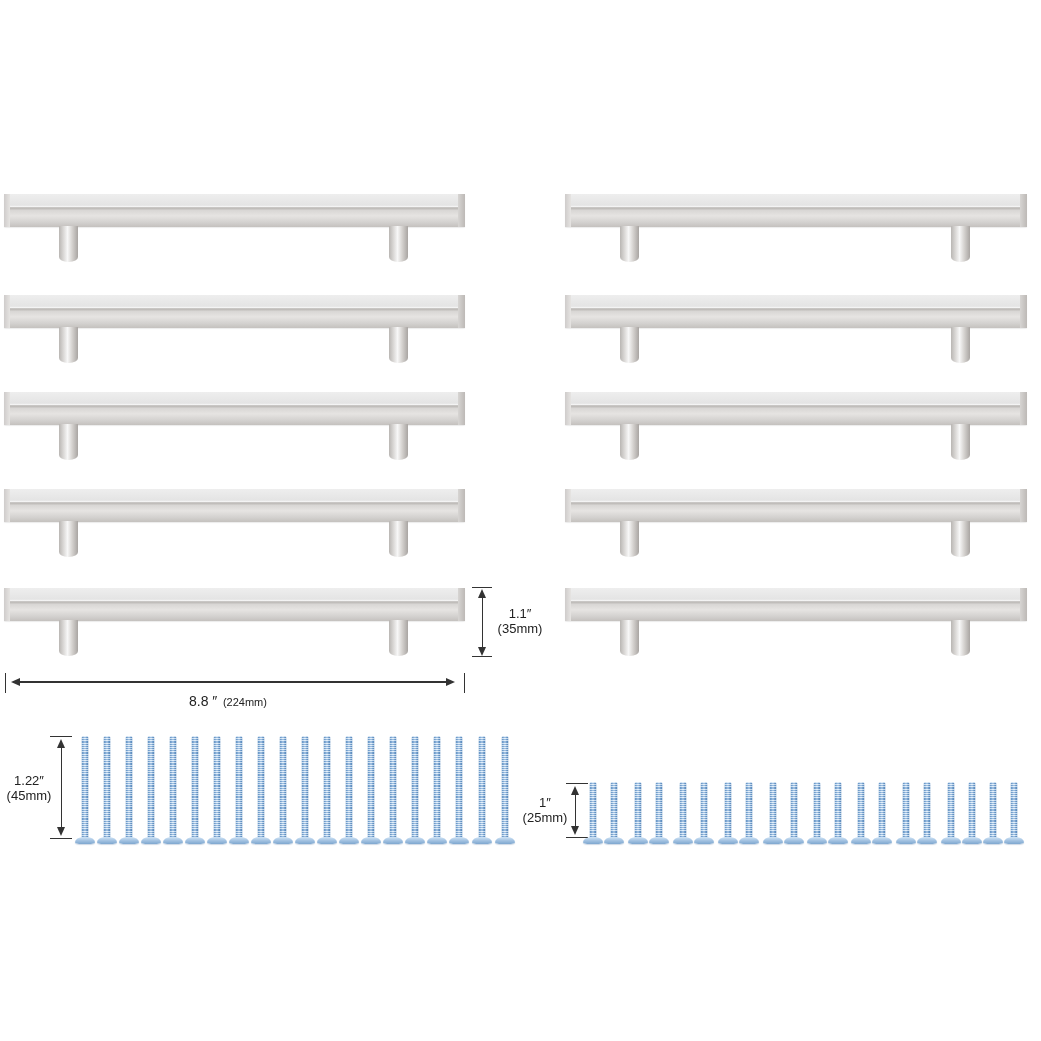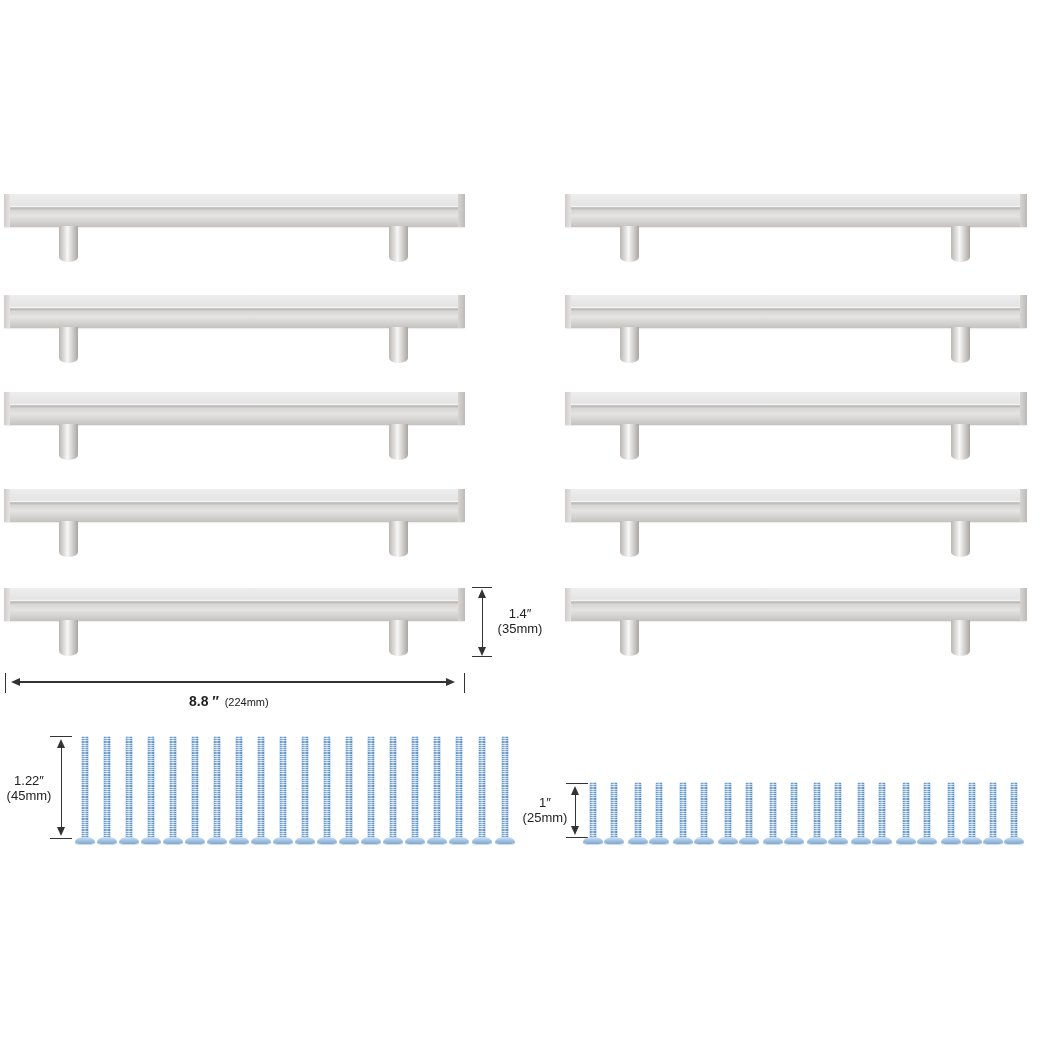--- a/index.html
+++ b/index.html
@@ -127,33 +127,33 @@
     </div>
 
   <div class="dim-line" style="left:472px; top:587px; width:20px; height:1.3px;"></div>
   <div class="dim-line" style="left:472px; top:656px; width:20px; height:1.3px;"></div>
   <div class="arrow-v" style="left:482px; top:589px;">
     <div class="tip-up" style="top:0;"></div>
     <div class="shaft" style="top:6px; height:56px;"></div>
     <div class="tip-down" style="top:58px;"></div>
   </div>
   <div class="dim-text" style="left:490px; top:606px; width:60px;">
-    <div>1.4″</div>
+    <div>1.1″</div>
     <div>(35mm)</div>
   </div>
 
   <div class="dim-line" style="left:5px; top:673px; width:1.3px; height:20px;"></div>
   <div class="dim-line" style="left:464px; top:673px; width:1.3px; height:20px;"></div>
   <div style="position:absolute; left:11px; top:682px; width:444px; height:0;">
     <div style="position:absolute; left:0; top:-4px; width:0; height:0; border-top:4px solid transparent; border-bottom:4px solid transparent; border-right:9px solid #333;"></div>
     <div style="position:absolute; left:6px; right:6px; top:-0.6px; height:1.3px; background:#333;"></div>
     <div style="position:absolute; right:0; top:-4px; width:0; height:0; border-top:4px solid transparent; border-bottom:4px solid transparent; border-left:9px solid #333;"></div>
   </div>
   <div class="dim-text" style="left:189px; top:694px; font-size:13px;">
-    <span style="font-size:14px;font-weight:bold;">8.8 ″</span>
+    <span style="font-size:14px;">8.8 ″</span>
     <span style="font-size:11px; margin-left:2px;">(224mm)</span>
   </div>
 
   <div class="dim-line" style="left:50px; top:736px; width:22px; height:1.3px;"></div>
   <div class="dim-line" style="left:50px; top:838px; width:22px; height:1.3px;"></div>
   <div class="arrow-v" style="left:61px; top:739px;">
     <div class="tip-up" style="top:0;"></div>
     <div class="shaft" style="top:6px; height:86px;"></div>
     <div class="tip-down" style="top:88px;"></div>
   </div>

